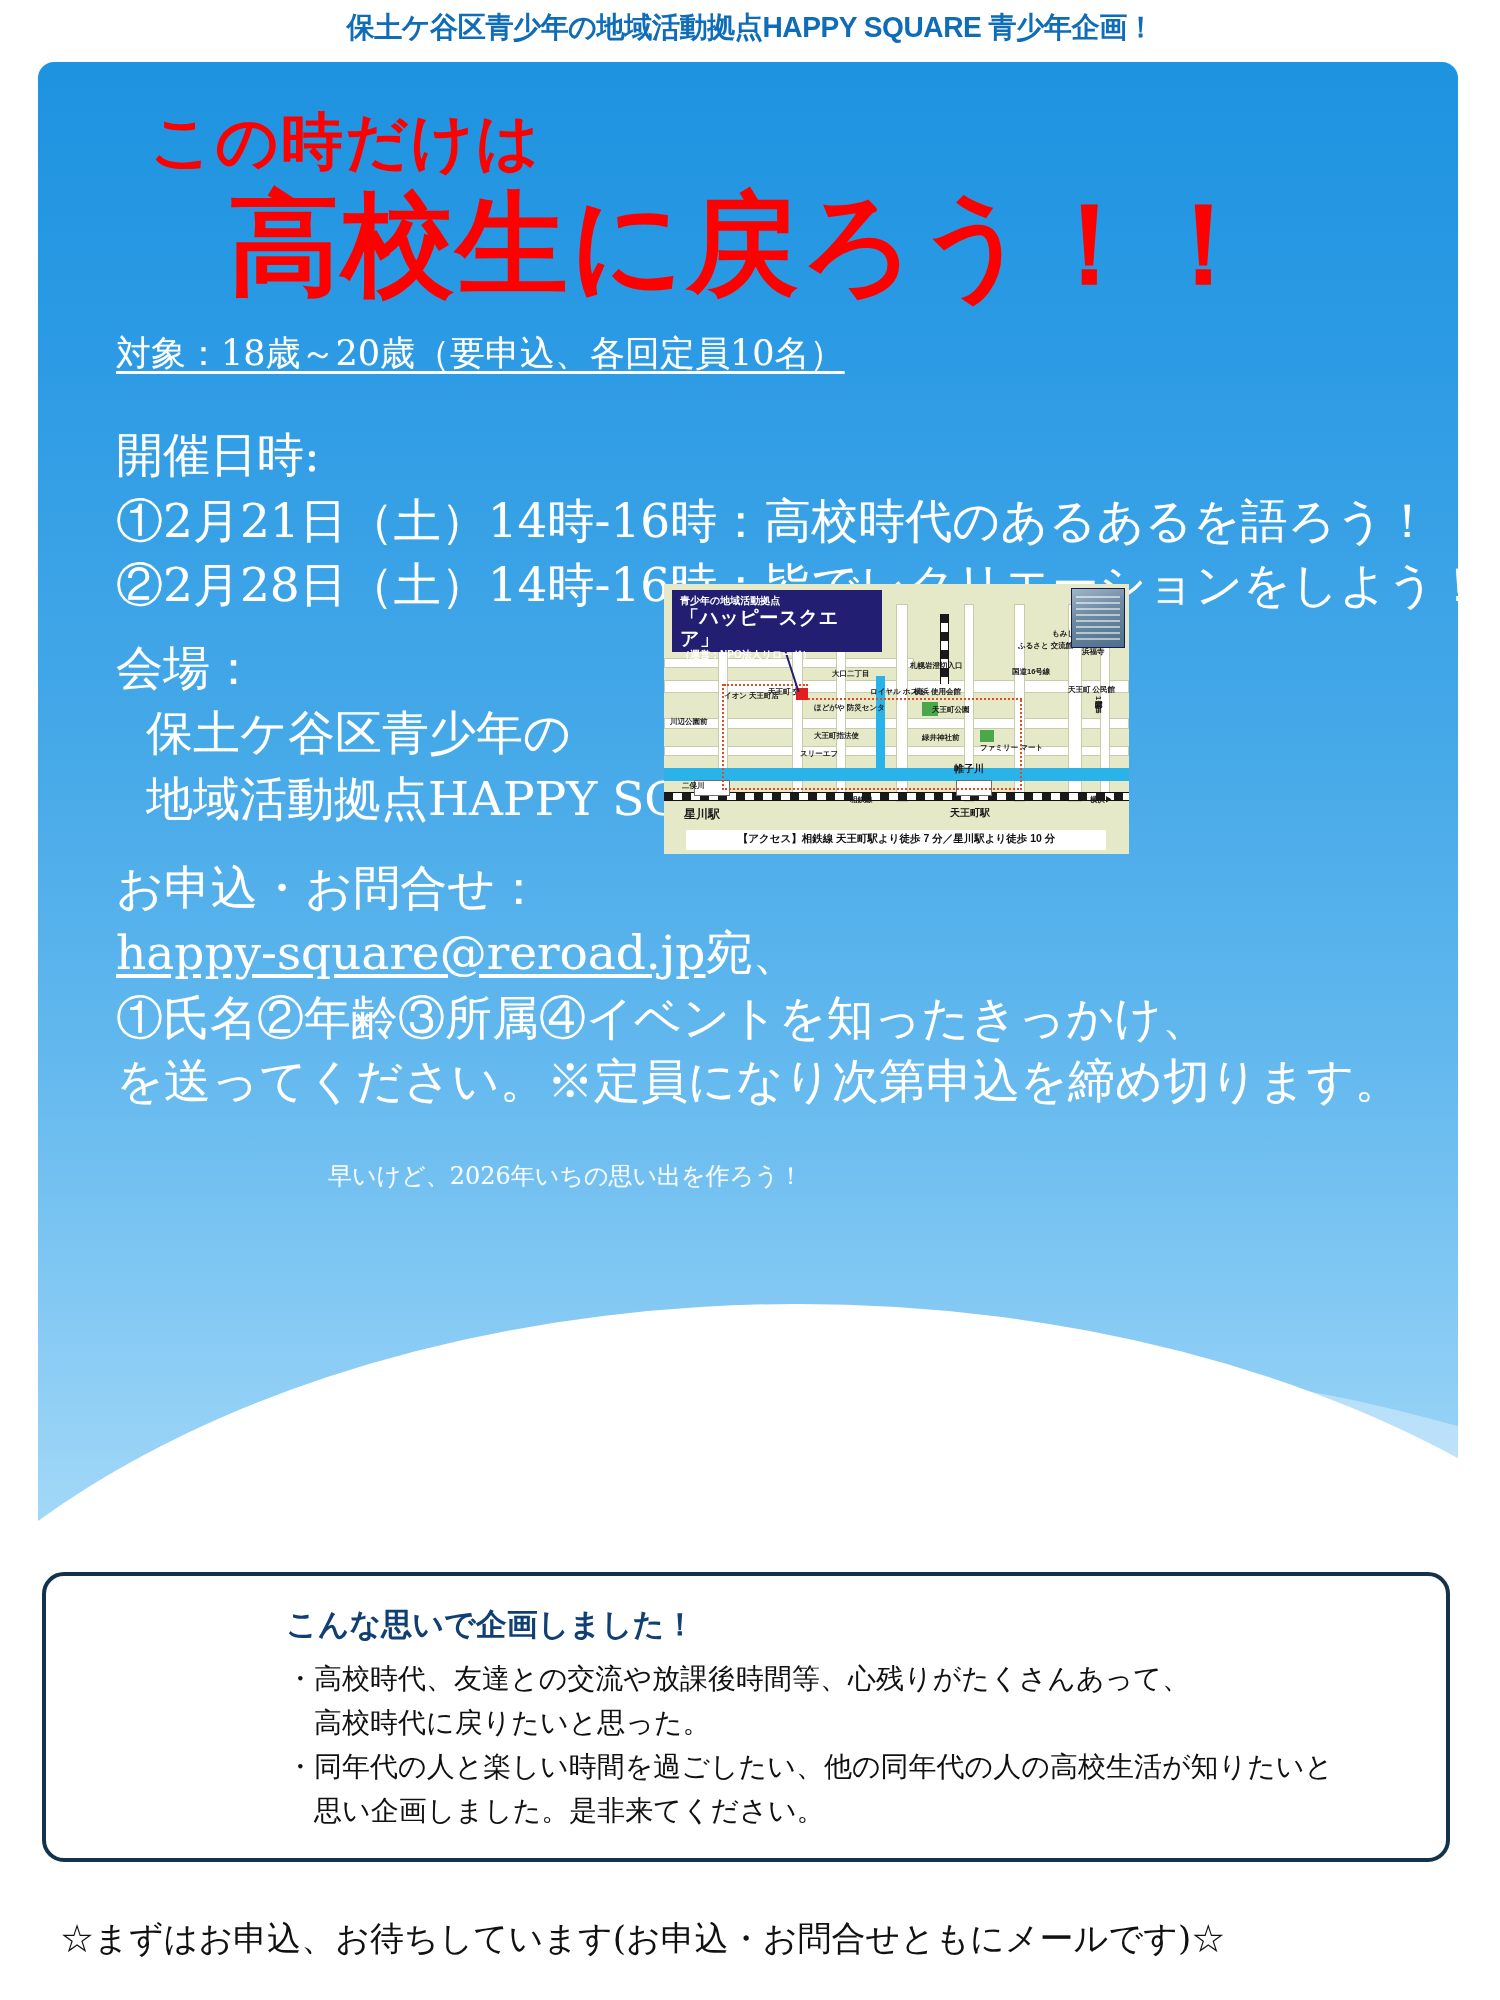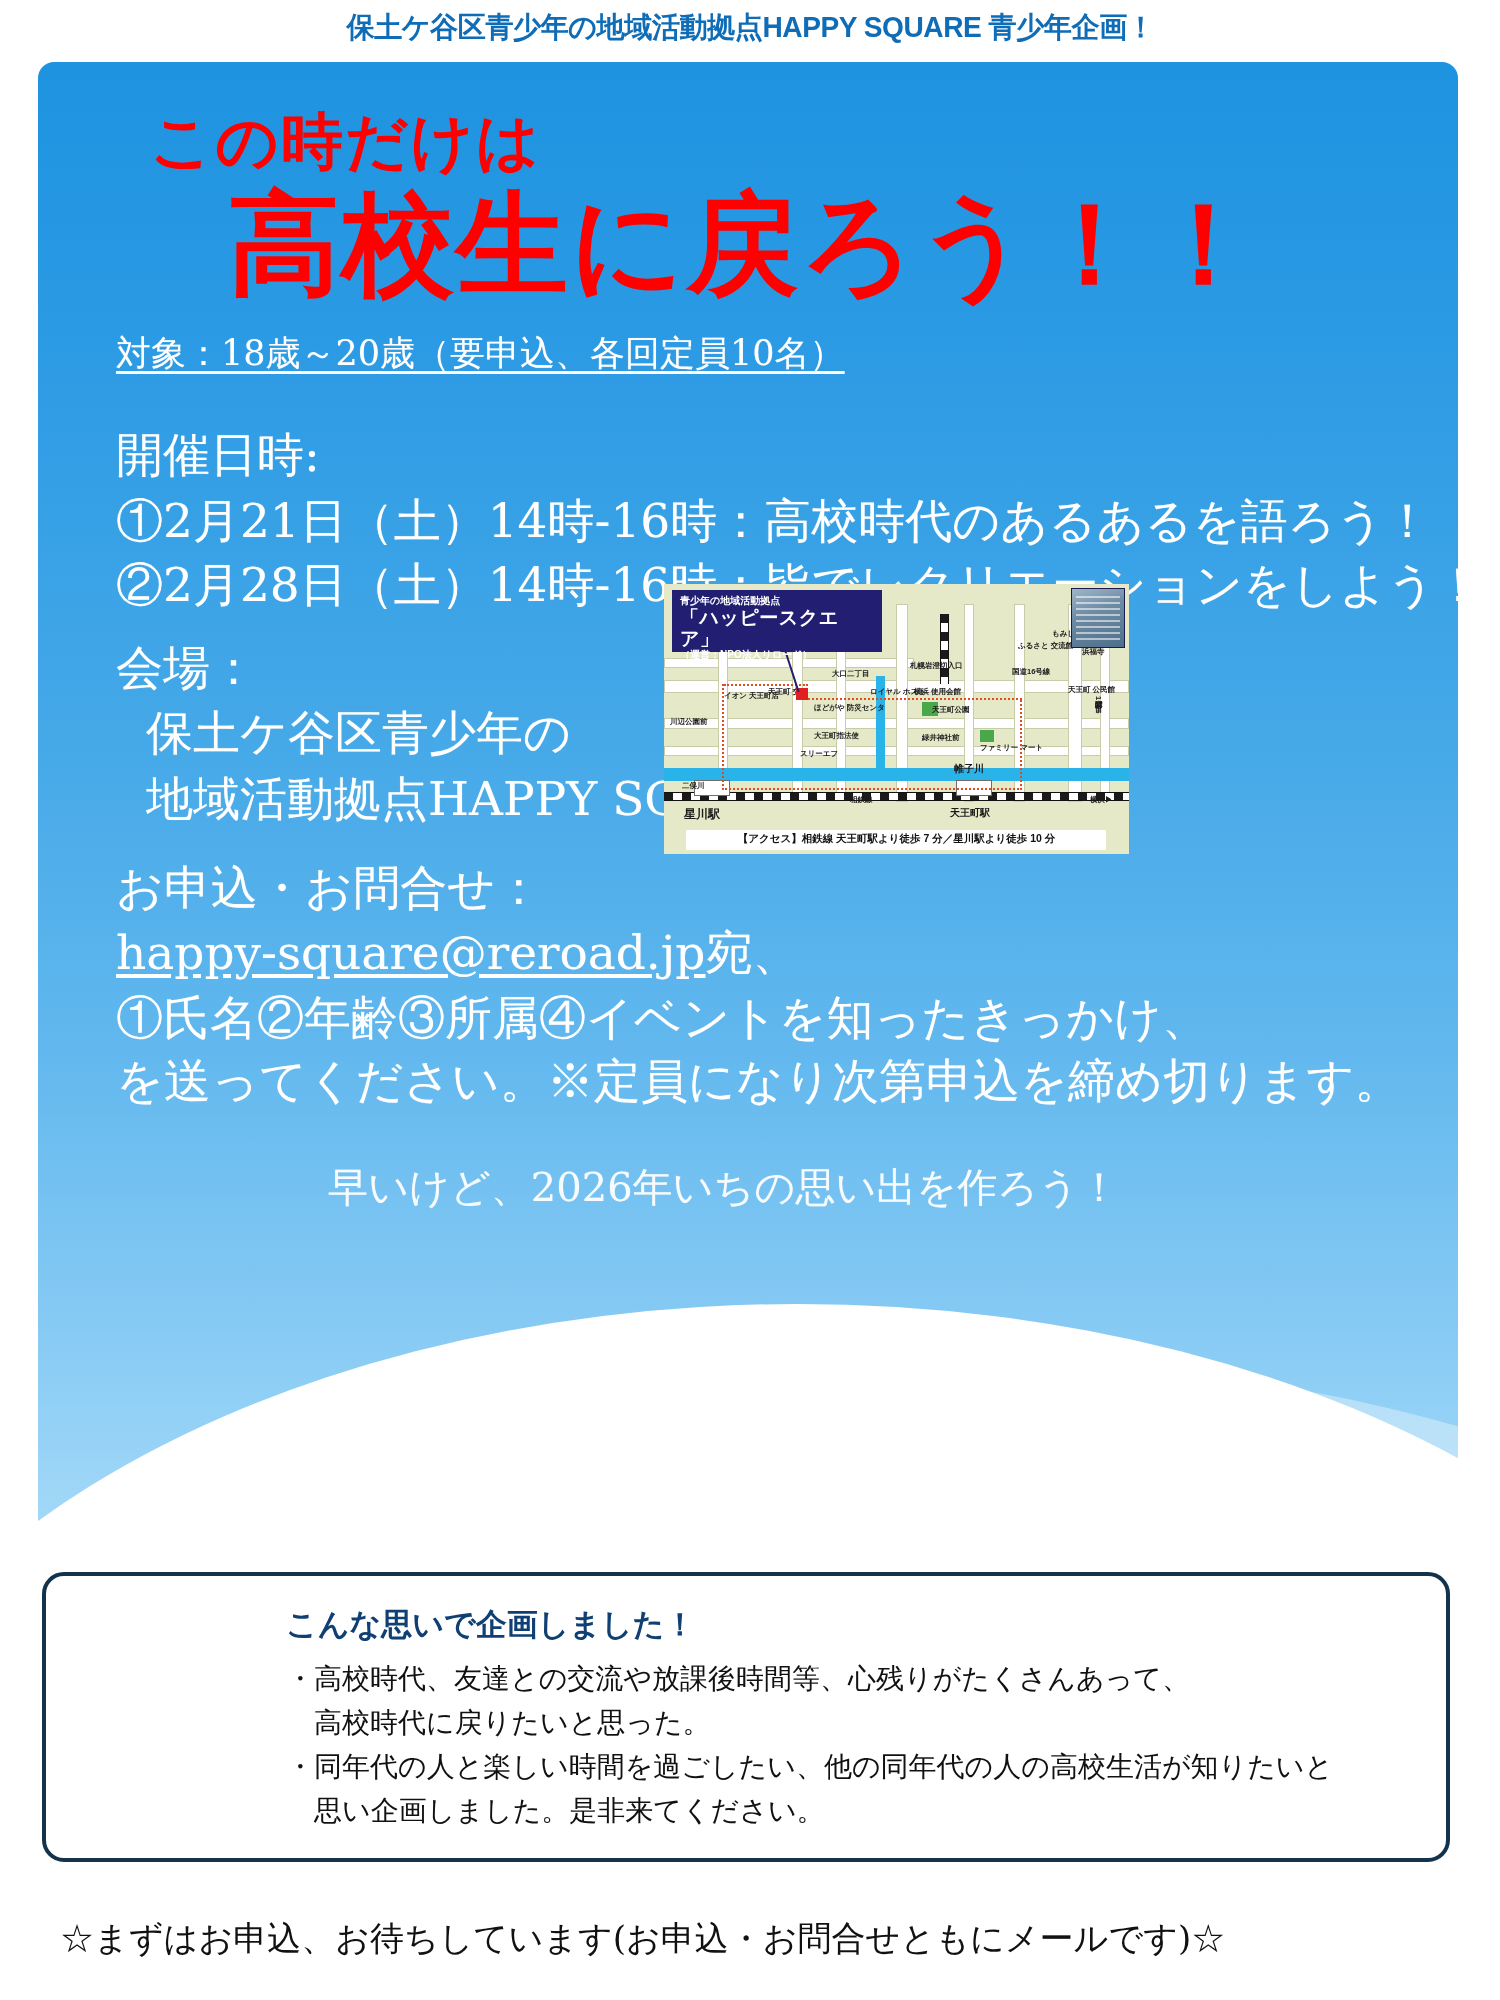--- a/index.html
+++ b/index.html
@@ -114,21 +114,21 @@
   .venue1{ left:108px; top:640px; font-size:47px; }
   .venue2{ left:108px; top:706px; font-size:47px; }
   .label-contact{ left:78px; top:795px; font-size:47px; }
   .mail-line{ left:78px; top:860px; font-size:47px; }
   .mail-underline{ text-decoration:underline; text-underline-offset:5px; }
   .apply1{ left:78px; top:925px; font-size:47px; }
   .apply2{ left:78px; top:988px; font-size:47px; }
 
   .tag1{
     left:290px; top:1098px;
-    font-size:40px;
+    font-size:24px;
     color:#ffffff;
     opacity:0.95;
     text-align:center;
   }
   .tag2{
     left:322px; top:1152px;
     font-size:36px;
     color:#ffffff;
     opacity:0.95;
   }

